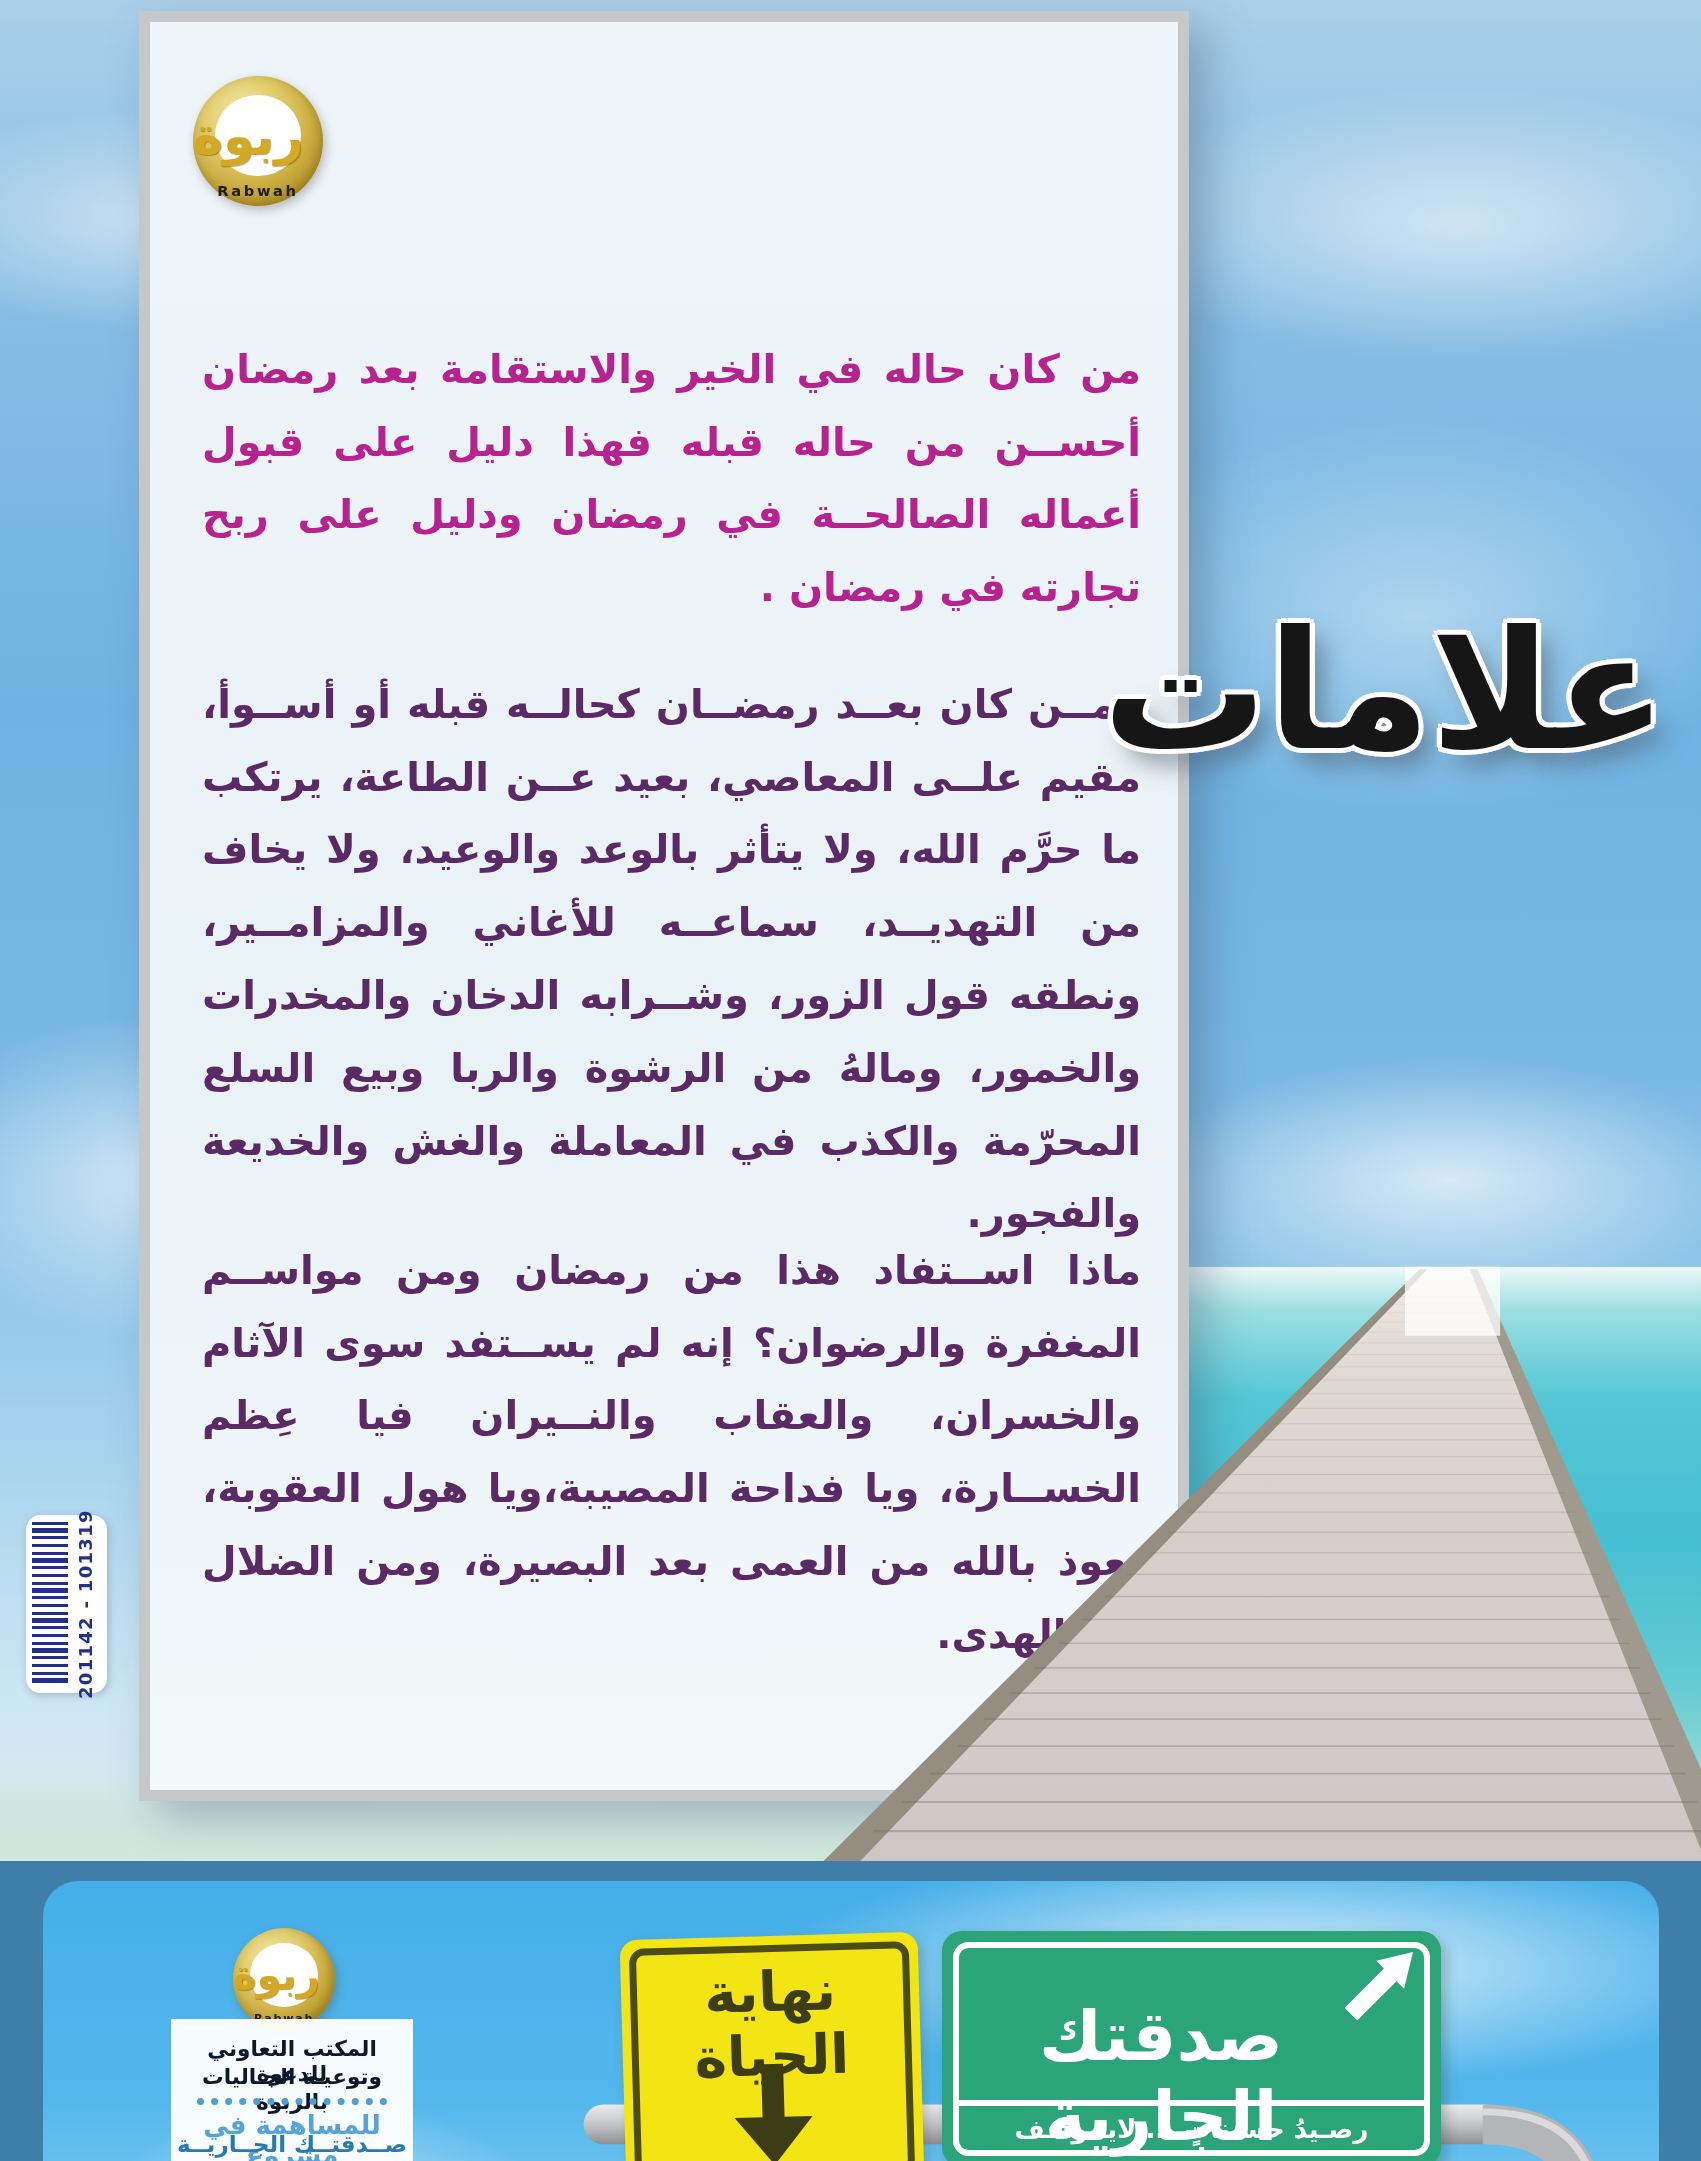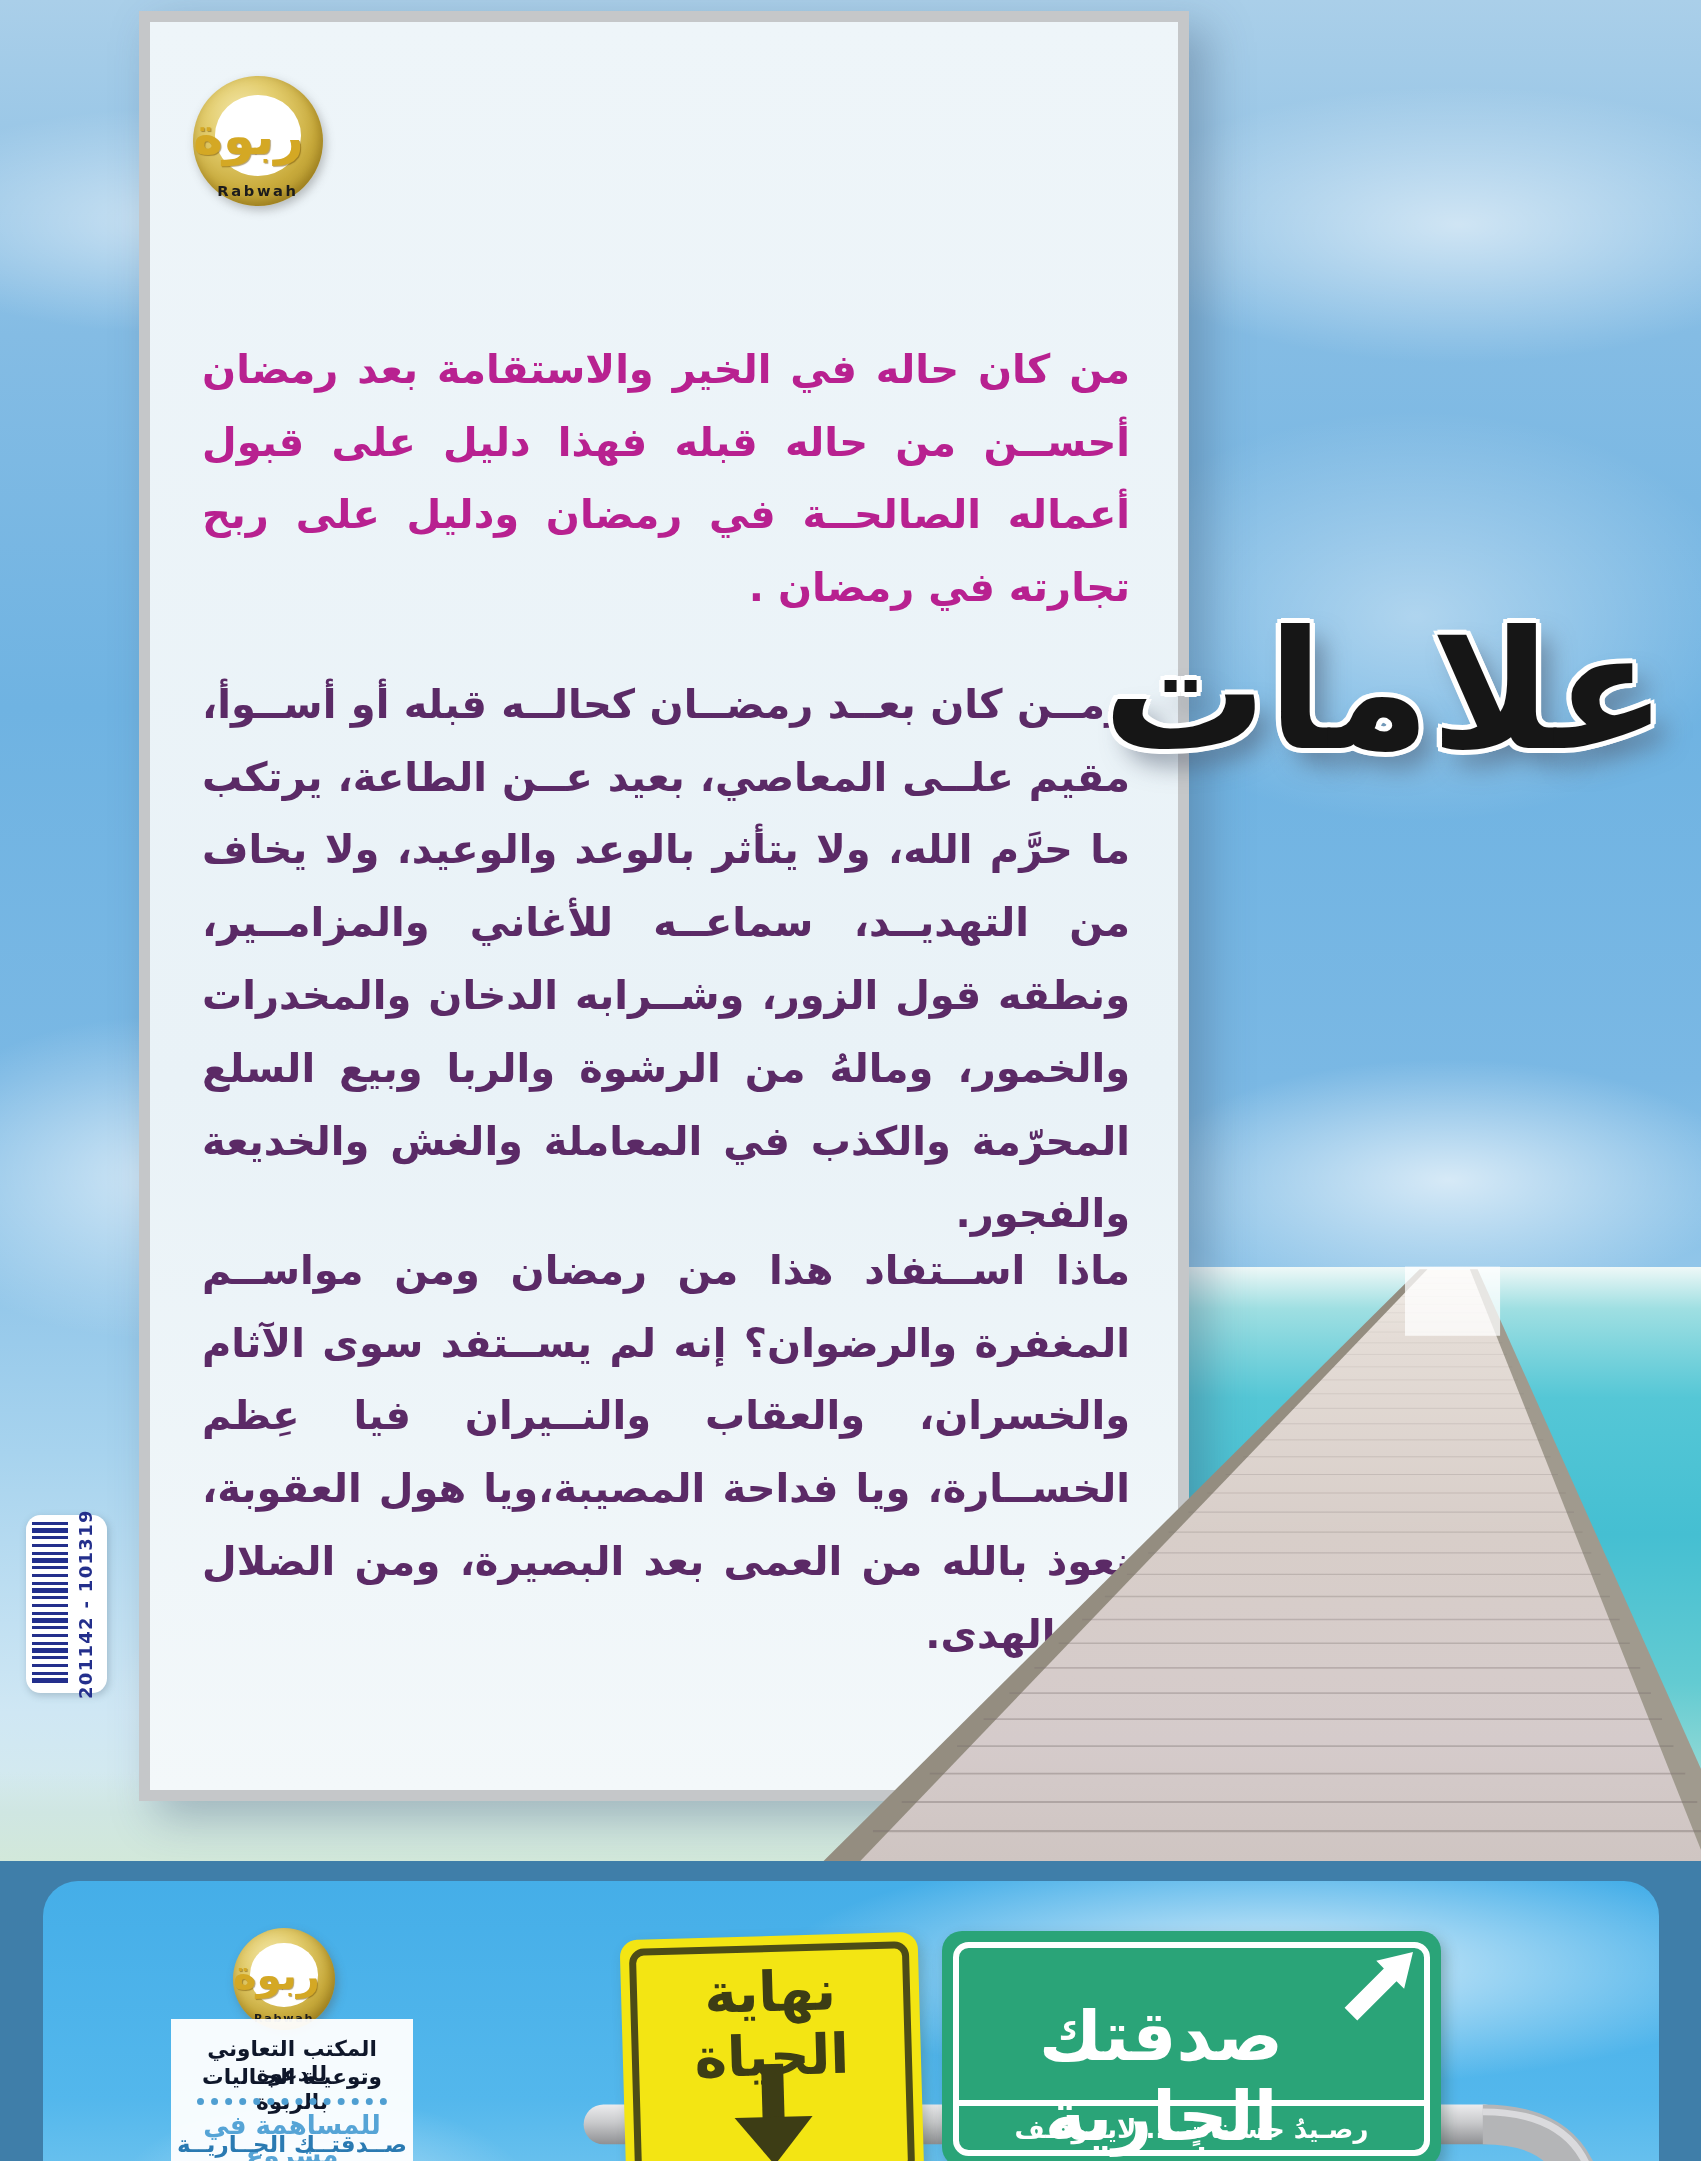--- a/index.html
+++ b/index.html
@@ -30,21 +30,21 @@
     background:radial-gradient(circle at 38% 30%,#f4e9ae 0%,#e3cd6e 30%,#c9ab3c 62%,#a98c26 100%);
     box-shadow:inset -2.6px -4.3px 10.4px rgba(120,90,10,.5), 2.6px 4.3px 9.5px rgba(80,80,80,.35);}
   .logo-inner{position:absolute;left:17%;top:15%;width:66%;height:62%;border-radius:50%;background:#fff;}
   .logo-ar{position:absolute;left:0;right:0;top:24%;
     font-weight:bold;color:#d4a824;text-shadow:0.9px 1.3px 0.9px rgba(120,85,10,.55);}
   .logo-en{position:absolute;left:0;right:0;text-align:center;color:#1c1c1c;font-weight:bold;}
   .card .logo{left:43px;top:54px;width:130px;height:130px;}
   .card .logo-ar{font-size:51px;}
   .card .logo-en{bottom:7px;font-size:14.7px;letter-spacing:2.6px;}
 
-  .para{position:absolute;left:52px;right:48px;direction:rtl;text-align:justify;
+  .para{position:absolute;left:52px;right:37px;direction:rtl;text-align:justify;
     font-weight:bold;font-size:40px;line-height:1.82;}
   .para1{top:311px;color:#b82190;}
   .para2{top:646px;color:#5b2a66;}
   .para3{top:1212px;color:#5b2a66;}
   .attribution{position:absolute;left:52px;top:1584px;width:757px;direction:rtl;
     text-align:center;color:#8f8f8f;font-weight:bold;font-size:30px;}
 
   
   #pier-svg{position:absolute;left:0;top:0;width:1702px;height:1861px;pointer-events:none;}
 

